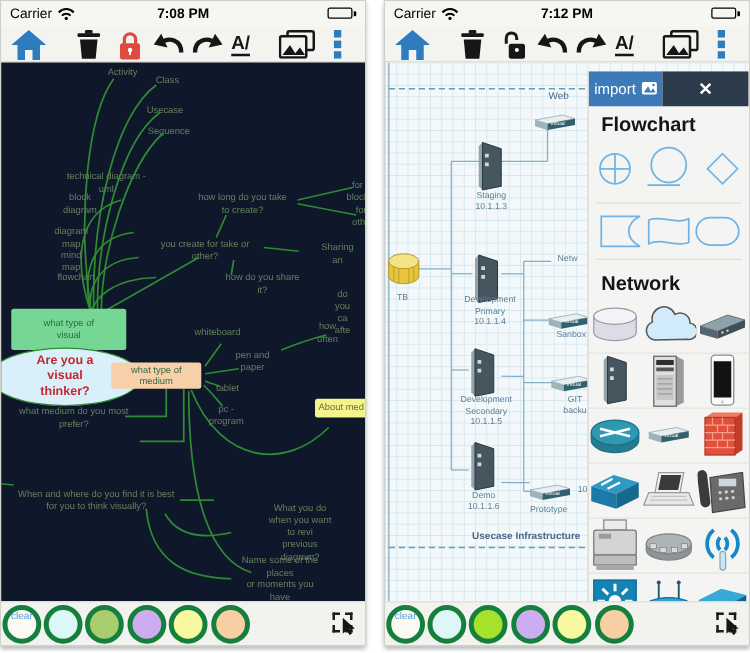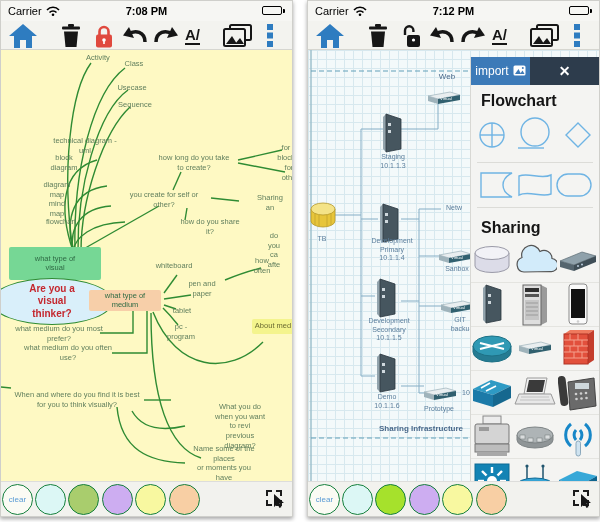--- a/index.html
+++ b/index.html
@@ -14,35 +14,35 @@
   .battery{display:flex;align-items:center;}
   .batt-body{width:20px;height:9px;border:1px solid #000;border-radius:2px;padding:1px;}
   .batt-fill{height:100%;width:15px;background:#000;}
   .batt-nub{width:2px;height:4px;background:#000;margin-left:1px;border-radius:0 1px 1px 0;}
   
   .toolbar{height:29px;position:relative;border-bottom:1px solid #d6d6d0;background:#f3f3ef;}
   .tbtn{position:absolute;top:2px;height:26px;display:flex;align-items:center;justify-content:center;}
   .atext{font-weight:bold;font-size:15px;border-bottom:2px solid #161616;color:#161616;letter-spacing:0px;line-height:1;padding-bottom:1px;}
   
   .canvas{position:relative;height:433px;overflow:hidden;}
-  .canvas.mindmap{background:#fef9c3;}
+  .canvas.mindmap{background:#0f172a;}
   .canvas.grid{background:#f3f9fa;background-image:linear-gradient(to right,#d7e8ee 1px,transparent 1px),linear-gradient(to bottom,#d7e8ee 1px,transparent 1px);background-size:9px 9px;}
   .mapsvg,.netsvg{position:absolute;left:0;top:0;}
   .lbl{position:absolute;transform:translate(-50%,-50%);white-space:pre-line;text-align:center;color:#62805e;font-size:7.5px;line-height:1.3;z-index:3;}
   .nlbl{position:absolute;transform:translate(-50%,-50%);white-space:pre-line;text-align:center;color:#5b7e9c;font-size:7px;line-height:1.25;z-index:3;}
   .nlbl.strong{color:#49688a;font-size:8px;font-weight:bold;}
   .nodebox{position:absolute;z-index:2;display:flex;align-items:center;justify-content:center;text-align:center;white-space:pre-line;font-size:7.5px;line-height:1.3;color:#2f6b45;border-radius:2px;}
   .box-green{left:8px;top:197px;width:92px;height:33px;background:#76d795;}
   .box-peach{left:88px;top:240px;width:72px;height:21px;background:#f7cfa9;}
   .box-yellow{left:251px;top:269px;width:42px;height:15px;background:#f4f48d;color:#6b6b33;}
   .ellipse{position:absolute;left:-10px;top:228px;width:122px;height:47px;background:#d9effa;border:1.6px solid #2f8b33;border-radius:50%;display:flex;align-items:center;justify-content:center;z-index:2;}
   .ellipse .red{white-space:pre-line;text-align:center;color:#c4272e;font-weight:bold;font-size:10px;line-height:1.25;}
   
   .bbar{height:35px;background:#f2f2ee;border-top:1px solid #dddddb;position:relative;}
-  .pcirc{position:absolute;top:2px;width:31px;height:31px;border-radius:50%;border:1px solid #15803d;display:flex;align-items:center;justify-content:center;font-size:8px;color:#5a9bd5;}
+  .pcirc{position:absolute;top:2px;width:31px;height:31px;border-radius:50%;border:4px solid #15803d;display:flex;justify-content:center;font-size:8px;color:#5a9bd5;}
   .seltool{position:absolute;right:10px;top:8px;width:16px;height:16px;border:2px dashed #1c1c1c;}
   .seltool svg{position:absolute;right:-6px;bottom:-5px;}
   
   .panel{position:absolute;left:162px;top:7px;right:0;bottom:0;background:#f4f4f2;border-left:1px solid #d8d8d4;z-index:5;overflow:hidden;}
   .phead{height:28px;display:flex;}
   .import-btn{width:59px;background:#3c7ab8;color:#fff;font-size:12px;display:flex;align-items:center;justify-content:center;gap:4px;}
   .pclose{flex:1;background:#2d3c4c;color:#fff;display:flex;align-items:center;justify-content:center;font-size:14px;font-weight:bold;}
   .ptitle{font-size:16px;font-weight:bold;color:#151515;padding:7px 0 2px 10px;}
   .shaperow{display:flex;align-items:center;justify-content:space-between;padding:4px 6px;}
   .psep{height:1px;background:#dcdcd8;margin:4px 6px;}
@@ -201,41 +201,39 @@
           <span class="red">Are you a
 visual
 thinker?</span>
         </div>
       <div class="lbl" style="left:193px;top:113px">how long do you take
 to create?</div>
       <div class="lbl" style="left:285px;top:103px">for
 block</div>
       <div class="lbl" style="left:288px;top:123px">for
 othe</div>
-      <div class="lbl" style="left:163px;top:150px">you create for self or
+      <div class="lbl" style="left:163px;top:150px">you create for take or
 other?</div>
       <div class="lbl" style="left:269px;top:153px">Sharing an</div>
       <div class="lbl" style="left:209px;top:177px">how do you share
 it?</div>
       <div class="lbl" style="left:273px;top:200px">do you ca
 afte</div>
       <div class="lbl" style="left:261px;top:216px">how often</div>
       <div class="lbl" style="left:173px;top:216px">whiteboard</div>
       <div class="lbl" style="left:201px;top:239px">pen and
 paper</div>
       <div class="nodebox box-peach">what type of
 medium</div>
       <div class="lbl" style="left:181px;top:261px">tablet</div>
       <div class="lbl" style="left:180px;top:282px">pc -
 program</div>
       <div class="nodebox box-yellow">About med</div>
       <div class="lbl" style="left:58px;top:284px">what medium do you most
 prefer?</div>
-      <div class="lbl" style="left:67px;top:303px">what medium do you often
-use?</div>
       <div class="lbl" style="left:76px;top:350px">When and where do you find it is best
 for you to think visually?</div>
       <div class="lbl" style="left:239px;top:376px">What you do when you want to revi
 previous diagram?</div>
       <div class="lbl" style="left:223px;top:418px">Name some of the places
 or moments you have
 create diagrams?</div>
     </div>
 
     <div class="bbar">
@@ -367,21 +365,21 @@
       <div class="nlbl" style="left:149px;top:219px">Sanbox</div>
       <div class="nlbl" style="left:81px;top:280px">Development
 Secondary
 10.1.1.5</div>
       <div class="nlbl" style="left:152px;top:275px">GIT
 backu</div>
       <div class="nlbl" style="left:79px;top:352px">Demo
 10.1.1.6</div>
       <div class="nlbl" style="left:131px;top:359px">Prototype</div>
       <div class="nlbl" style="left:158px;top:343px">10</div>
-      <div class="nlbl strong" style="left:113px;top:379px">Sharing Infrastructure</div>
+      <div class="nlbl strong" style="left:113px;top:379px">Usecase Infrastructure</div>
 
       <div class="panel">
         <div class="phead">
           <div class="import-btn">
             <span>import</span>
             <svg width="13" height="11">
                 <rect x="0.5" y="0.5" width="12" height="10" rx="1.5" fill="#fff"></rect>
                 <polygon points="2,9 5.5,4 8,9" fill="#3c7ab8"></polygon>
                 <polygon points="7,9 9.5,5.5 11.5,9" fill="#3c7ab8"></polygon>
                 <circle cx="9.8" cy="3" r="1" fill="#3c7ab8"></circle>
@@ -418,21 +416,21 @@
             </svg>
           <svg width="38" height="28">
               <path d="M3,5 C13,1 25,9 35,4 V23 C25,27 13,19 3,24 Z" stroke="#6fb4e4" stroke-width="1.4" fill="none"></path>
             </svg>
           <svg width="38" height="26">
               <rect x="2" y="2" width="34" height="22" rx="11" stroke="#6fb4e4" stroke-width="1.4" fill="none"></rect>
             </svg>
         </div>
         <div class="psep"></div>
 
-        <div class="ptitle">Sharing</div>
+        <div class="ptitle">Network</div>
         <div class="irow">
           <div class="icell">
               <svg width="40" height="32">
                 <path d="M3,9 v13 a17,6.5 0 0 0 34,0 v-13" fill="#dcdce8" stroke="#9a9aa8"></path>
                 <ellipse cx="20" cy="9" rx="17" ry="6.5" fill="#f2f2f7" stroke="#9a9aa8"></ellipse>
               </svg>
             </div>
           <div class="icell">
               <svg width="44" height="34">
                 <path d="M11,29 a7.5,7.5 0 0 1 -2,-14.5 a9.5,9.5 0 0 1 18,-6 a8,8 0 0 1 12,7 a6.5,6.5 0 0 1 -1.5,13 z" fill="#d2ebfa" stroke="#555" stroke-width="1.2"></path>

